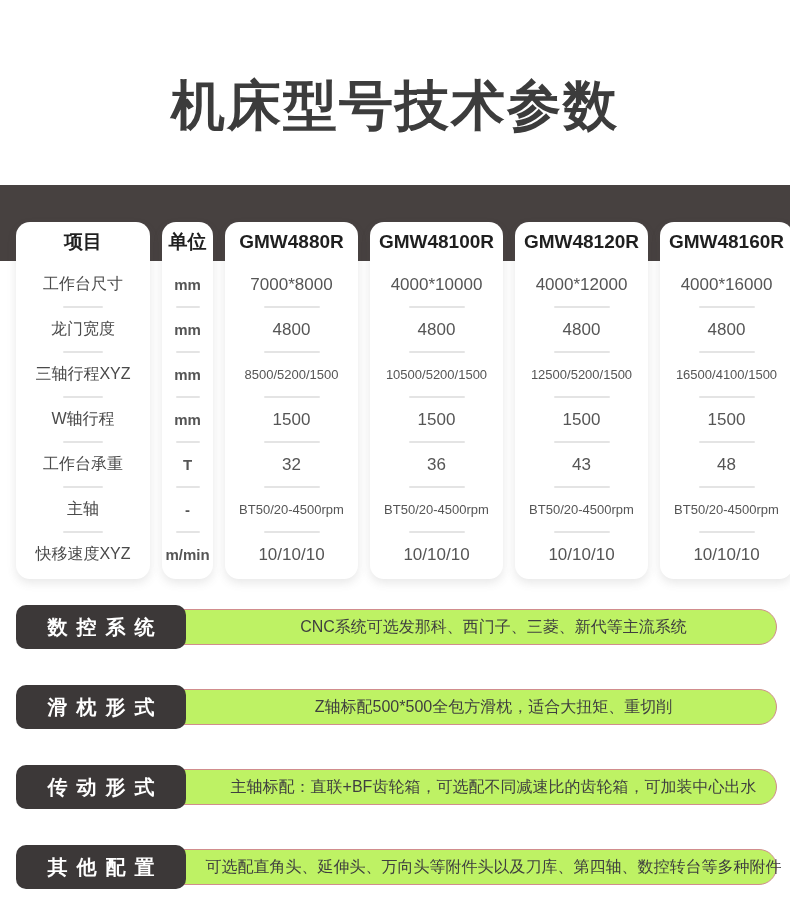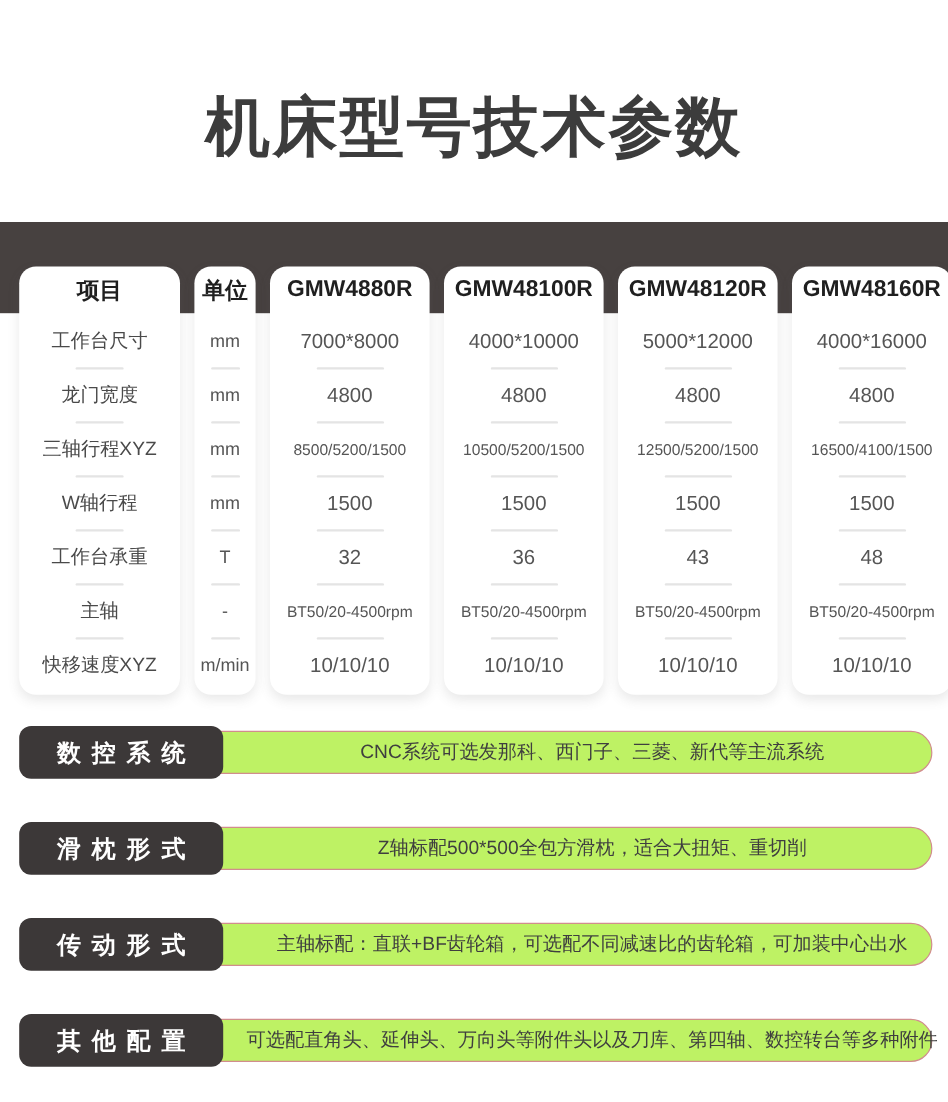--- a/index.html
+++ b/index.html
@@ -47,21 +47,21 @@
     display: flex; align-items: center; justify-content: center;
     font-size: 17px; color: #555555; white-space: nowrap; text-align: center;
   }
   .cell:not(:last-child)::after {
     content: ""; position: absolute; bottom: -1px; left: 50%;
     transform: translateX(-50%);
     height: 2px; width: 56px; background: #e4e4e4; border-radius: 1px;
   }
   .col-item .cell { font-size: 16px; color: #4a4a4a; }
   .col-item .cell:not(:last-child)::after { width: 40px; }
-  .col-unit .cell { font-size: 15px; }
+  .col-unit .cell { font-size: 15px; font-weight: bold; }
   .col-unit .cell:not(:last-child)::after { width: 24px; }
   .cell.sm { font-size: 13px; letter-spacing: 0; }
 
   
   .section { position: absolute; left: 0; width: 790px; height: 44px; }
   .section-box {
     position: absolute; left: 24px; top: 4px; width: 753px; height: 36px;
     border: 1px solid #d18d8d; border-radius: 18px; background: #bef264;
     display: flex; align-items: center; justify-content: center;
     padding-left: 186px;
@@ -129,21 +129,21 @@
       <div class="cell">4800</div>
       <div class="cell sm">10500/5200/1500</div>
       <div class="cell">1500</div>
       <div class="cell">36</div>
       <div class="cell sm">BT50/20-4500rpm</div>
       <div class="cell">10/10/10</div>
     </div>
 
     <div class="col-card col-model">
       <div class="col-header">GMW48120R</div>
-      <div class="cell">5000*12000</div>
+      <div class="cell">4000*12000</div>
       <div class="cell">4800</div>
       <div class="cell sm">12500/5200/1500</div>
       <div class="cell">1500</div>
       <div class="cell">43</div>
       <div class="cell sm">BT50/20-4500rpm</div>
       <div class="cell">10/10/10</div>
     </div>
 
     <div class="col-card col-model">
       <div class="col-header">GMW48160R</div>

